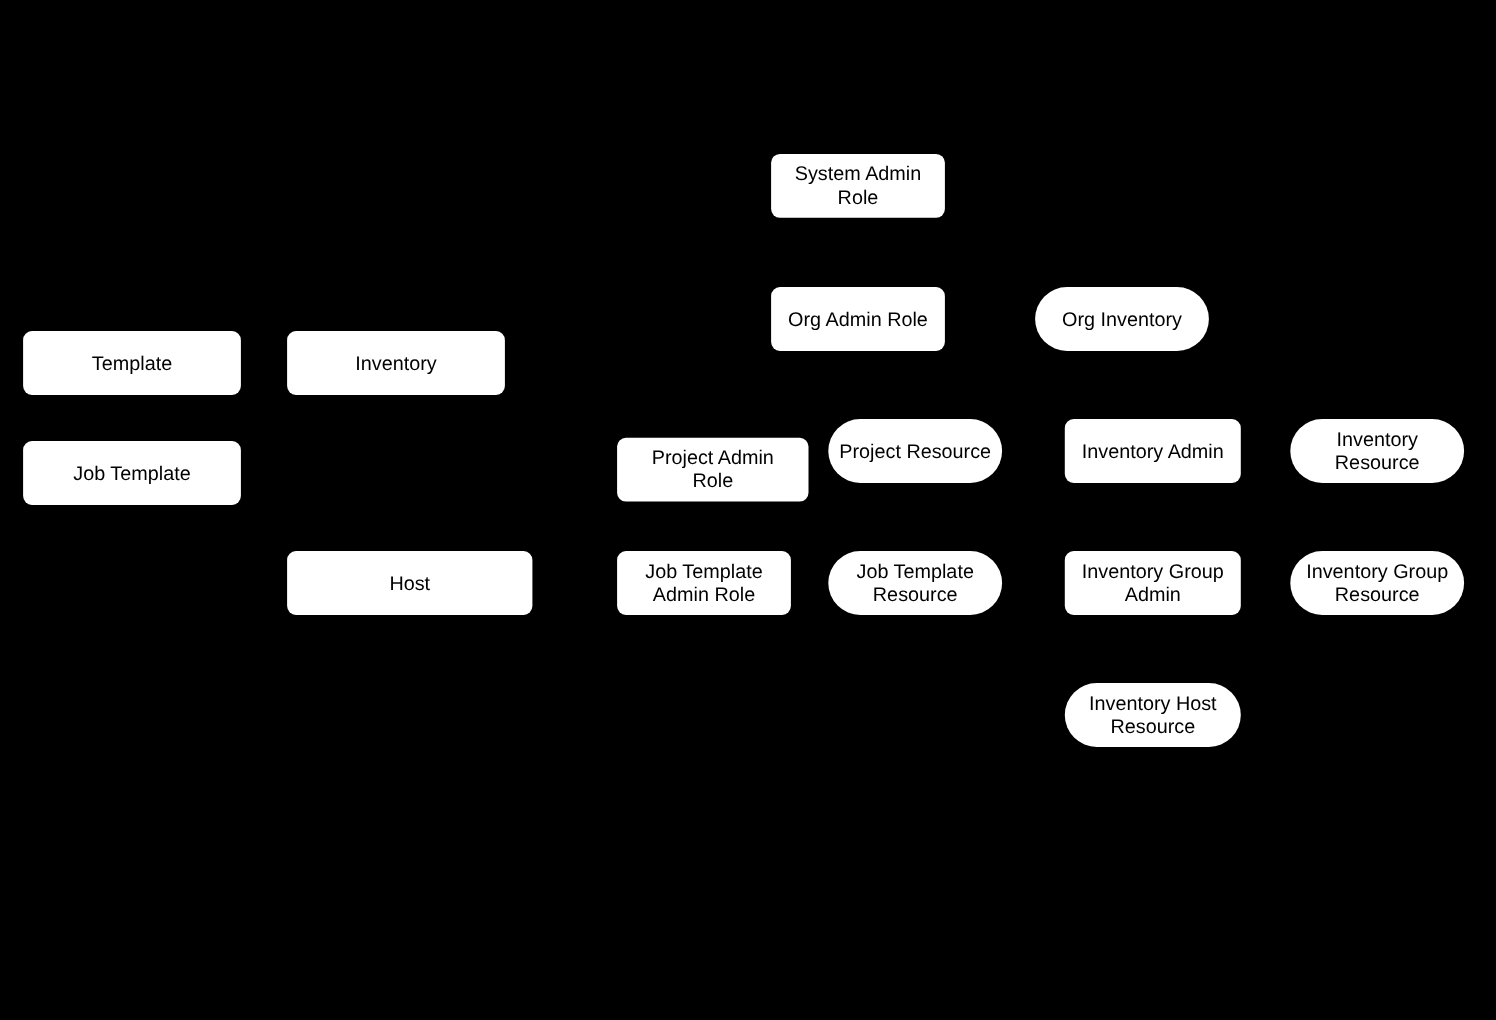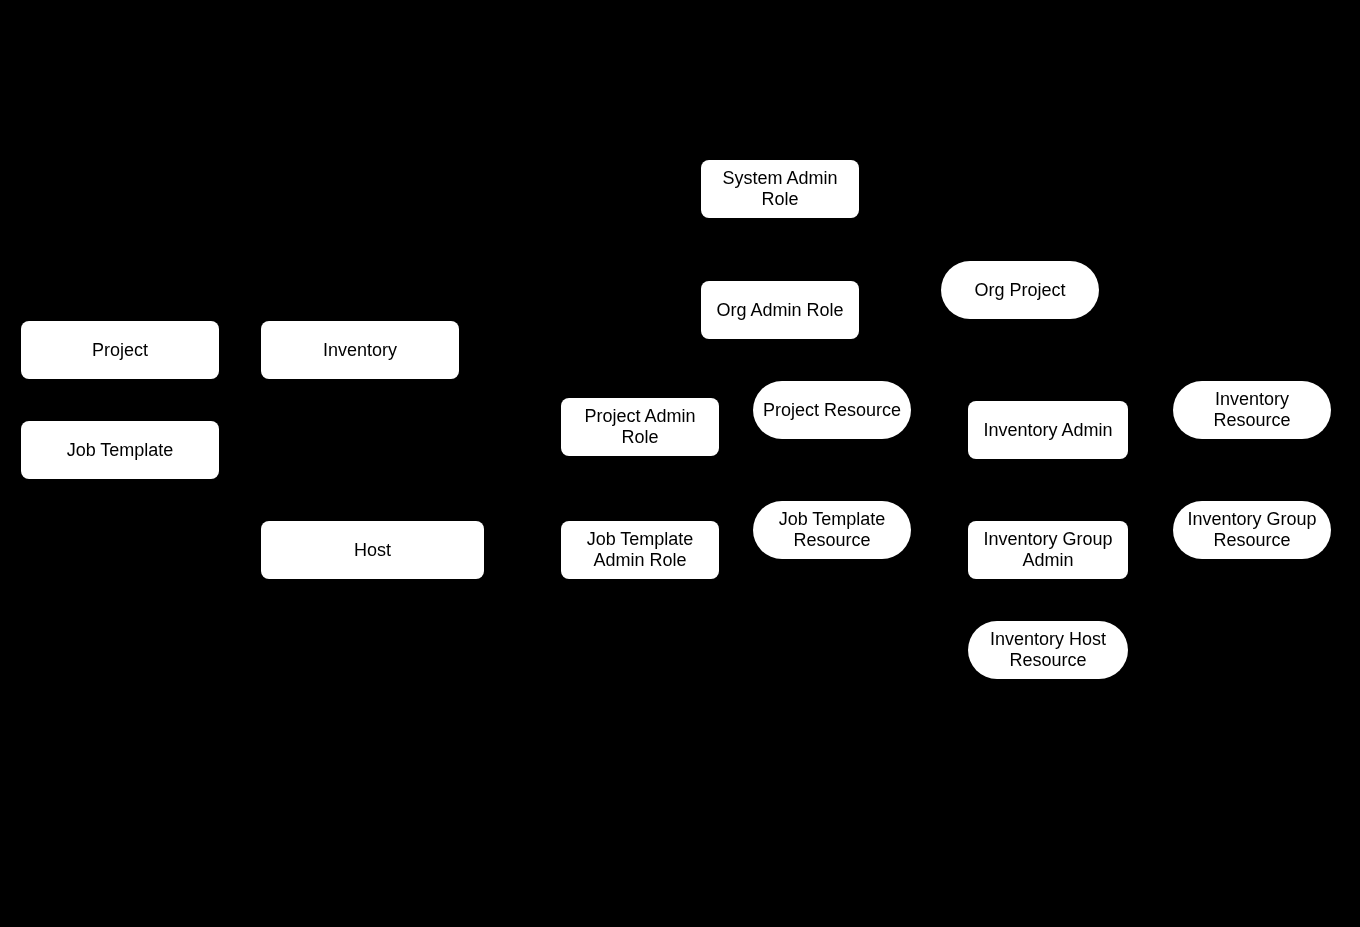--- a/index.html
+++ b/index.html
@@ -22,46 +22,46 @@
     align-items: center;
     justify-content: center;
     text-align: center;
     white-space: pre-line;
     background: var(--node-fill, #ffffff);
     color: var(--node-text, #000000);
     font-size: 18px;
     line-height: 21px;
     padding: 0 8px;
   }
-  .rect { border-radius: 8px; margin-top: 20px; }
+  .rect { border-radius: 8px; }
   .pill { border-radius: 29px; }
 </style>
 </head>
 <body>
 
 <div class="canvas">
 
 
-  <div class="node rect" style="left:21px; top:301px; width:198px; height:58px">Project</div>
+  <div class="node rect" style="left:21px; top:301px; width:198px; height:58px">Template</div>
 
   <div class="node rect" style="left:261px; top:301px; width:198px; height:58px">Inventory</div>
 
   <div class="node rect" style="left:21px; top:401px; width:198px; height:58px">Job Template</div>
 
 
   <div class="node rect" style="left:261px; top:501px; width:223px; height:58px">Host</div>
 
   <div class="node rect" style="left:701px; top:140px; width:158px; height:58px">System Admin
 Role</div>
 
   <div class="node rect" style="left:701px; top:261px; width:158px; height:58px">Org Admin Role</div>
 
-  <div class="node pill" style="left:941px; top:261px; width:158px; height:58px">Org Project</div>
+  <div class="node pill" style="left:941px; top:261px; width:158px; height:58px">Org Inventory</div>
 
-  <div class="node rect" style="left:561px; top:378px; width:158px; height:58px">Project Admin
+  <div class="node rect" style="left:561px; top:398px; width:174px; height:58px">Project Admin
 Role</div>
 
   <div class="node pill" style="left:753px; top:381px; width:158px; height:58px">Project Resource</div>
 
   <div class="node rect" style="left:968px; top:381px; width:160px; height:58px">Inventory Admin</div>
 
   <div class="node pill" style="left:1173px; top:381px; width:158px; height:58px">Inventory
 Resource</div>
 
   <div class="node rect" style="left:561px; top:501px; width:158px; height:58px">Job Template

